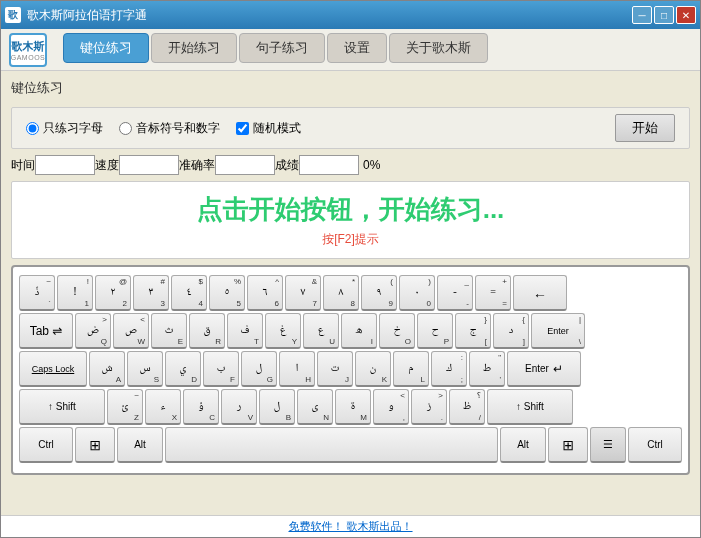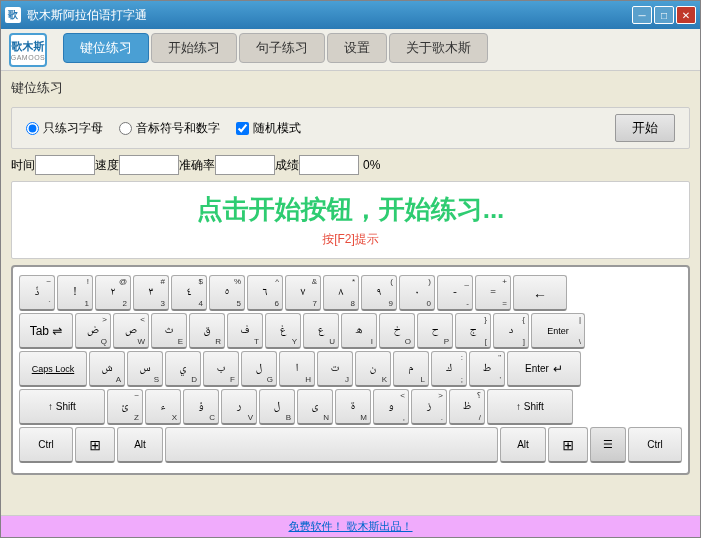--- a/index.html
+++ b/index.html
@@ -68,21 +68,21 @@
     .key-caps { min-width: 64px; font-size: 8px; text-decoration: underline; }
     .key-enter { min-width: 70px; }
     .key-shift-l { min-width: 80px; }
     .key-shift-r { min-width: 80px; }
     .key-space { flex: 1; min-width: 200px; }
     .key-ctrl { min-width: 54px; }
     .key-alt { min-width: 46px; }
     .key-win { min-width: 40px; }
     .key-special { min-width: 40px; background: linear-gradient(to bottom, #e8e8e8, #ccc); }
     
-    .status-bar { background: #f0abfc; border-top: 1px solid #ccc; padding: 3px 10px; font-size: 11px; color: #0066cc; text-align: center; text-decoration: underline; }
+    .status-bar { background: #ffffff; border-top: 1px solid #ccc; padding: 3px 10px; font-size: 11px; color: #0066cc; text-align: center; text-decoration: underline; }
     
     .arabic-key { font-family: 'Arial Unicode MS', 'Noto Naskh Arabic', Arial, sans-serif; }
   </style>
 </head>
 <body>
 
 <div class="window">
 
   <div class="title-bar">
     <div class="title-icon">歌</div>

